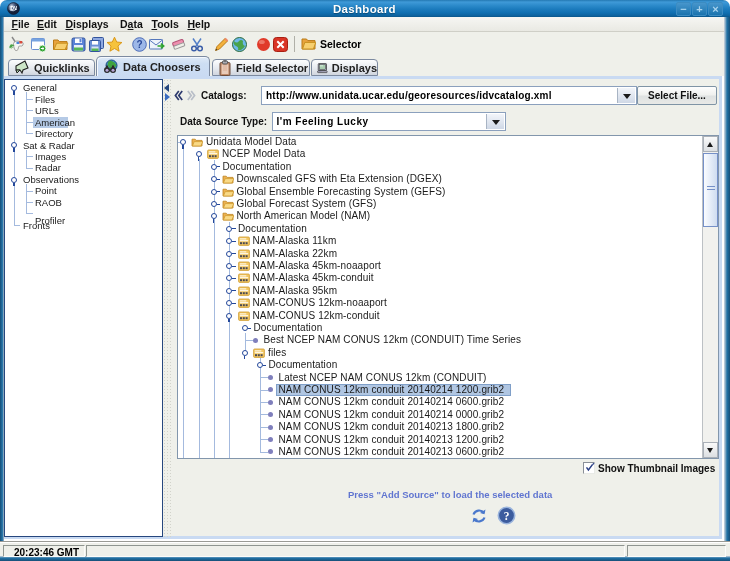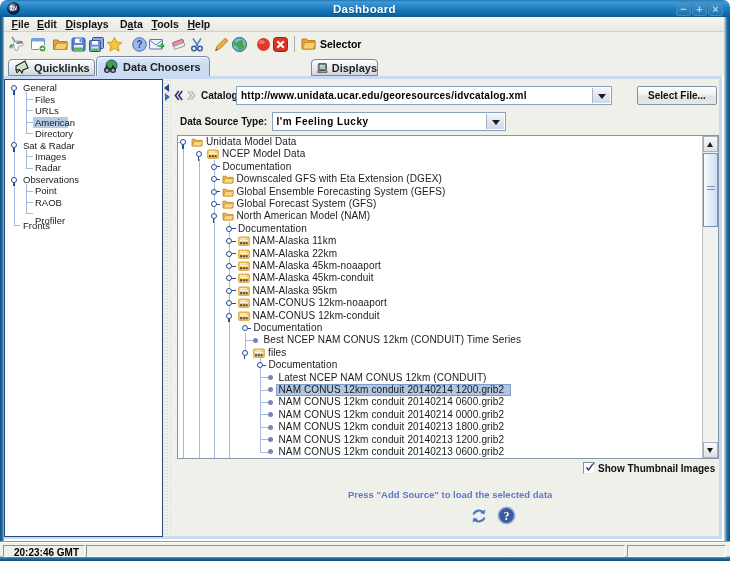--- a/index.html
+++ b/index.html
@@ -159,20 +159,30 @@
           <path d="M8 1.5 q5 1 6.5 5 q-2 3.5 -5 3 q-3.5-1 -4-4 q0-3 2.5-4" fill="#3fa33f"></path>
           <g>
             <circle cx="5" cy="11" r="3" fill="#2a2a2a"></circle>
             <circle cx="11" cy="11" r="3" fill="#2a2a2a"></circle>
             <circle cx="5" cy="11.3" r="1.5" fill="#b8a8d8"></circle>
             <circle cx="11" cy="11.3" r="1.5" fill="#b8a8d8"></circle>
             <path d="M4 6.5 h2 v2 h-2 z M10 6.5 h2 v2 h-2 z" fill="#2a2a2a"></path>
           </g>
         </svg>
         <span>Data Choosers</span>
+      </div>
+      <div class="tab" style="left:208px;width:98px">
+        <svg width="14" height="16" viewBox="0 0 14 16">
+          <rect x="2" y="2.5" width="10" height="13" rx="1.2" fill="#c08a6a" stroke="#6a4a3a"></rect>
+          <rect x="3.6" y="4.5" width="6.8" height="9.5" fill="#e8cab8"></rect>
+          <path d="M5 6 h4 M5 8 h4 M5 10 h4" stroke="#d8a890" stroke-width="0.8"></path>
+          <rect x="4.5" y="0.8" width="5" height="3.2" rx="1.2" fill="#b0b0b8" stroke="#555"></rect>
+          <rect x="6" y="0.2" width="2" height="1.6" rx="0.8" fill="#909098" stroke="#555" stroke-width="0.6"></rect>
+        </svg>
+        <span>Field Selector</span>
       </div>
       <div class="tab" style="left:307px;width:67px">
         <svg width="17" height="16" viewBox="0 0 17 16">
           <rect x="2" y="1" width="13" height="11" rx="1" fill="#c4c4dc" stroke="#222" stroke-width="1.1"></rect>
           <rect x="3.8" y="2.8" width="9.4" height="7.4" fill="#a8ccb0" stroke="#333" stroke-width="0.8"></rect>
           <path d="M4.5 3.5 h5 v2 h-5 z" fill="#cfe8d4"></path>
           <rect x="1" y="12.5" width="15" height="2.8" rx="0.8" fill="#c4c4dc" stroke="#222" stroke-width="1"></rect>
           <rect x="3" y="13.2" width="4" height="1" fill="#8888a8"></rect>
         </svg>
         <span>Displays</span>
@@ -230,21 +240,21 @@
   <span style="position:absolute;left:2px;top:14px;width:0;height:0;border-top:4px solid transparent;border-bottom:4px solid transparent;border-left:5px solid #3b6cc0"></span>
  </div>
 
  <svg class="abs" style="left:174px;top:89.5px" width="9" height="11" viewBox="0 0 9 11">
       <path d="M4.8 1 L1.4 5.5 L4.8 10 M8.2 1 L4.8 5.5 L8.2 10" stroke="#2d3a6e" stroke-width="1.7" fill="none"></path>
     </svg>
  <svg class="abs" style="left:187px;top:89.5px" width="9" height="11" viewBox="0 0 9 11">
       <path d="M0.8 1 L4.2 5.5 L0.8 10 M4.2 1 L7.6 5.5 L4.2 10" stroke="#b8bec8" stroke-width="1.7" fill="none"></path>
     </svg>
  <span class="lbl" style="left:201px;top:90px">Catalogs:</span>
- <div class="combo" style="left:236px;top:86px;width:376px;height:19px">
+ <div class="combo" style="left:261px;top:86px;width:376px;height:19px">
    <span style="position:absolute;left:4px;top:3px;font-weight:bold;font-size:10px;letter-spacing:0.22px;white-space:pre">http://www.unidata.ucar.edu/georesources/idvcatalog.xml</span>
    <span class="combobtn"></span>
  </div>
  <div class="btn" style="left:637px;top:86px;width:80px;height:19px;line-height:17px">Select File...</div>
 
  <span class="lbl" style="left:180px;top:115.5px">Data Source Type:</span>
  <div class="combo" style="left:272px;top:112px;width:234px;height:19px">
    <span style="position:absolute;left:3.5px;top:3px;font-weight:bold;font-size:10px;letter-spacing:0.5px;white-space:pre">I'm Feeling Lucky</span>
    <span class="combobtn"></span>
  </div>

